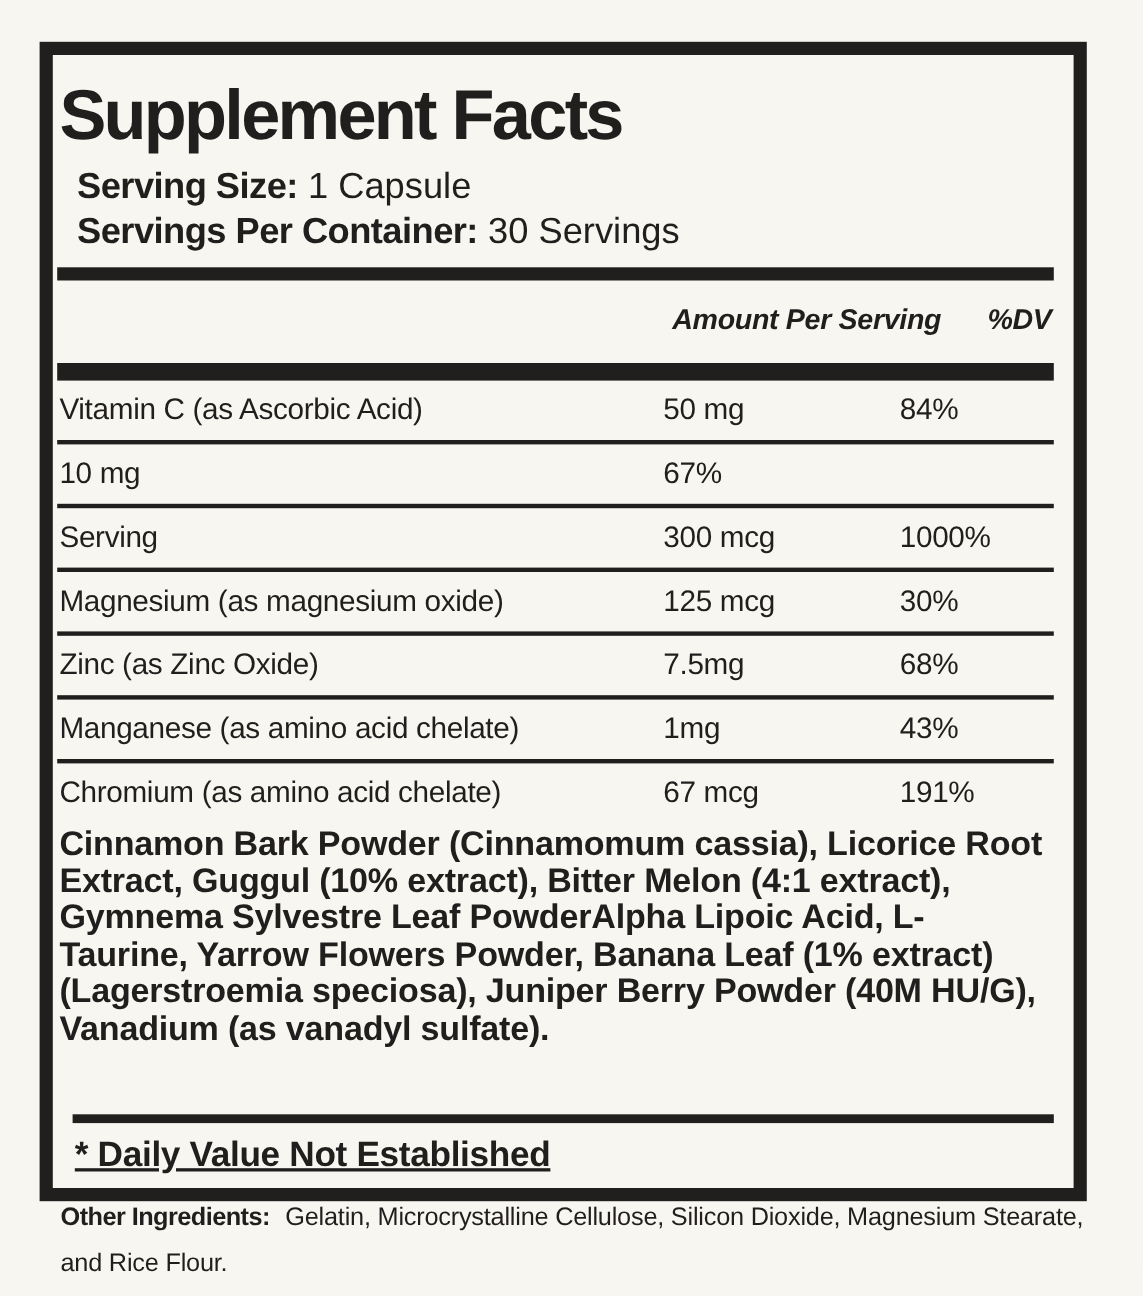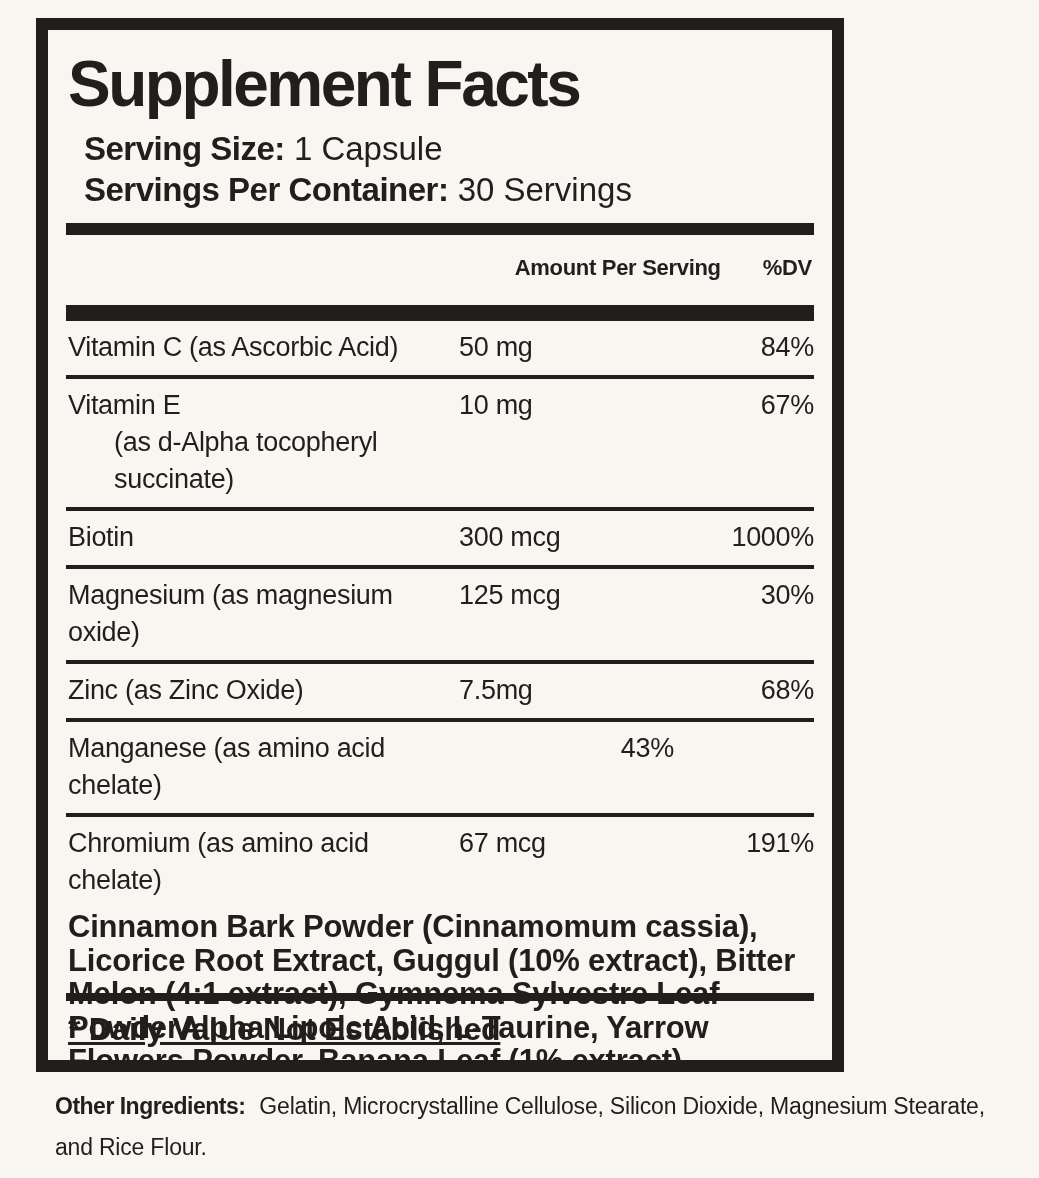--- a/index.html
+++ b/index.html
@@ -17,25 +17,25 @@
     position: relative;
     background: var(--bg);
     color: var(--ink);
     font-family: "Liberation Sans", sans-serif;
     overflow: hidden;
   }
 
   .facts-box {
     position: absolute;
     left: 36px;
-    top: 18px;
-    width: 808px;
+    top: 38px;
+    width: 952px;
     height: 1054px;
     border: 12px solid var(--ink);
-    padding: 18px 18px 0 18px;
+    padding: 18px 18px 0 4px;
     overflow: hidden;
   }
 
   .title {
     font-size: 64px;
     font-weight: bold;
     letter-spacing: -2.5px;
     line-height: 1.0;
     margin: 4px 0 12px 2px;
     white-space: nowrap;
@@ -52,39 +52,40 @@
   .bar { background: var(--ink); width: 100%; }
   .bar-after-header { height: 12px; margin-top: 13px; }
   .bar-thick { height: 16px; }
   .bar-foot { height: 8px; margin-top: 10px; }
 
   .col-header-row {
     display: flex;
     justify-content: flex-end;
     align-items: baseline;
     column-gap: 42px;
-    font-size: 22px;
+    font-size: 26px;
     font-weight: bold;
     padding: 20px 2px 24px 0;
     letter-spacing: -0.3px;
+    font-style: italic;
   }
 
   .row {
     display: grid;
     grid-template-columns: 1fr 215px 140px;
     font-size: 27px;
     line-height: 37px;
     padding: 8px 0 9px 2px;
     border-top: 4px solid var(--ink);
     align-items: start;
     letter-spacing: -0.3px;
   }
   .row.first { border-top: none; }
   .row .amount { text-align: left; white-space: nowrap; }
-  .row .dv { text-align: right; white-space: nowrap; }
+  .row .dv { text-align: left; white-space: nowrap; }
   .row .sub-name { padding-left: 46px; }
 
   .row.blend-row {
     border-top: 5px solid var(--ink);
     font-weight: bold;
   }
 
   .blend-desc {
     font-size: 31px;
     line-height: 33.5px;
@@ -150,48 +151,45 @@
 
   <div>
 
     <div class="row first">
       <div class="name">Vitamin C (as Ascorbic Acid)</div>
       <div class="amount">50 mg</div>
       <div class="dv">84%</div>
     </div>
 
     <div class="row">
-      <div class="name">
-        <div>Vitamin E</div>
-        <div class="sub-name">(as d-Alpha tocopheryl succinate)</div>
-      </div>
       <div class="amount">10 mg</div>
       <div class="dv">67%</div>
     </div>
 
     <div class="row">
-      <div class="name">Biotin</div>
+      <div class="name">Serving</div>
       <div class="amount">300 mcg</div>
       <div class="dv">1000%</div>
     </div>
 
     <div class="row">
       <div class="name">Magnesium (as magnesium oxide)</div>
       <div class="amount">125 mcg</div>
       <div class="dv">30%</div>
     </div>
 
     <div class="row">
       <div class="name">Zinc (as Zinc Oxide)</div>
       <div class="amount">7.5mg</div>
       <div class="dv">68%</div>
     </div>
 
     <div class="row">
       <div class="name">Manganese (as amino acid chelate)</div>
+      <div class="amount">1mg</div>
       <div class="dv">43%</div>
     </div>
 
     <div class="row">
       <div class="name">Chromium (as amino acid chelate)</div>
       <div class="amount">67 mcg</div>
       <div class="dv">191%</div>
     </div>
 
 

